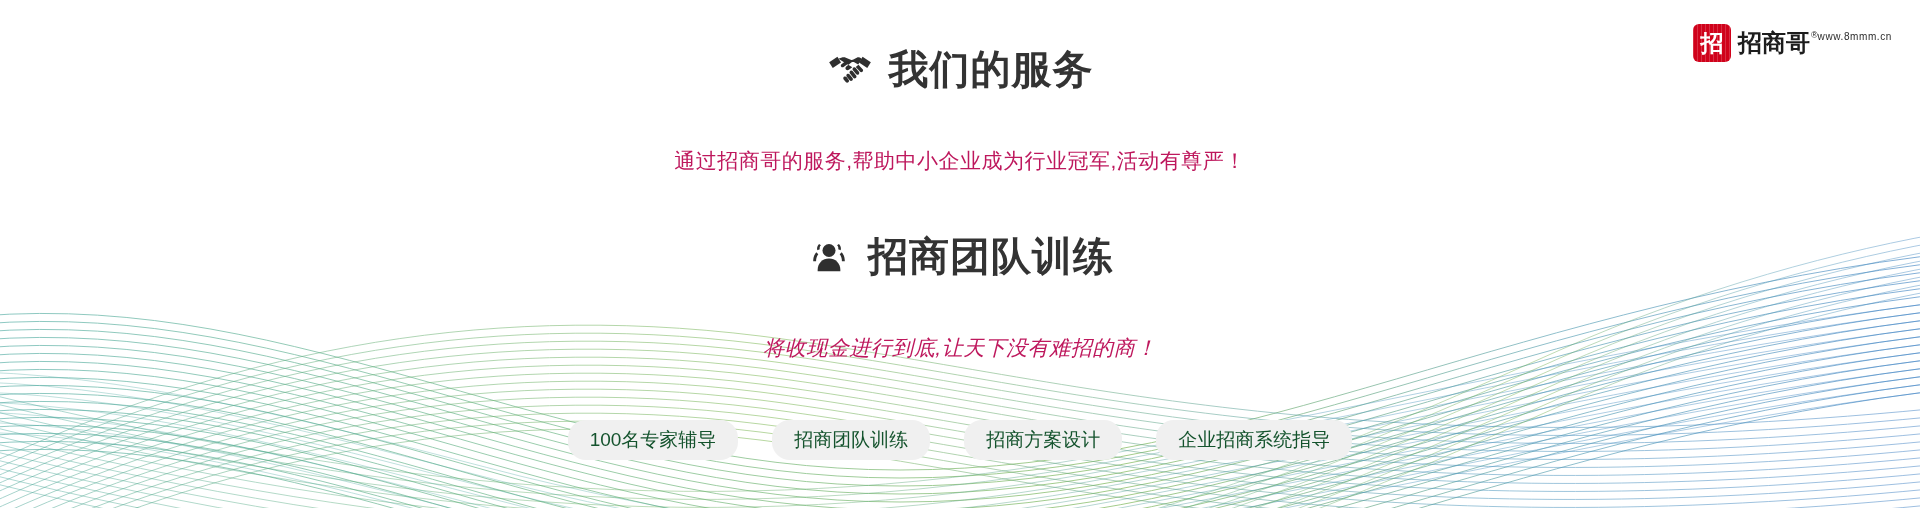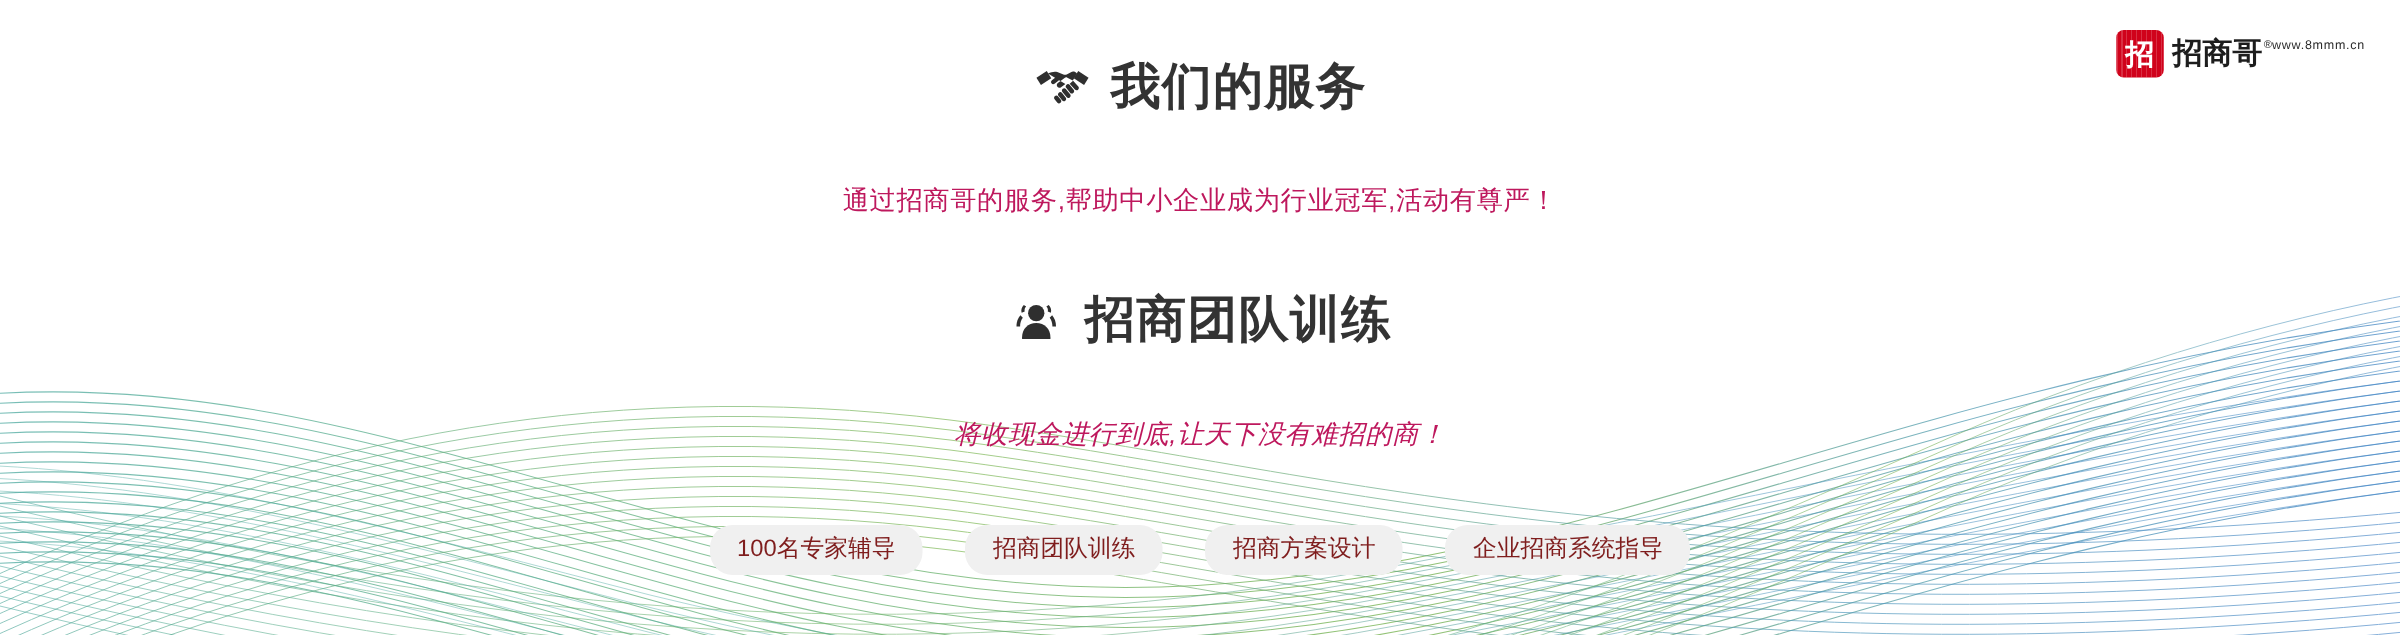--- a/index.html
+++ b/index.html
@@ -149,21 +149,21 @@
     display:flex;
     align-items:center;
     justify-content:center;
     gap:34px;
   }
   .pill {
     background:#f0f0f0;
     border-radius:18px;
     padding:8px 22px;
     font-size:19px;
-    color:#7f1d1d;
+    color:#14532d;
     line-height:1.25;
     white-space:nowrap;
     cursor:pointer;
   }
 </style>
 </head>
 <body>
 
 <div id="stage">
 

